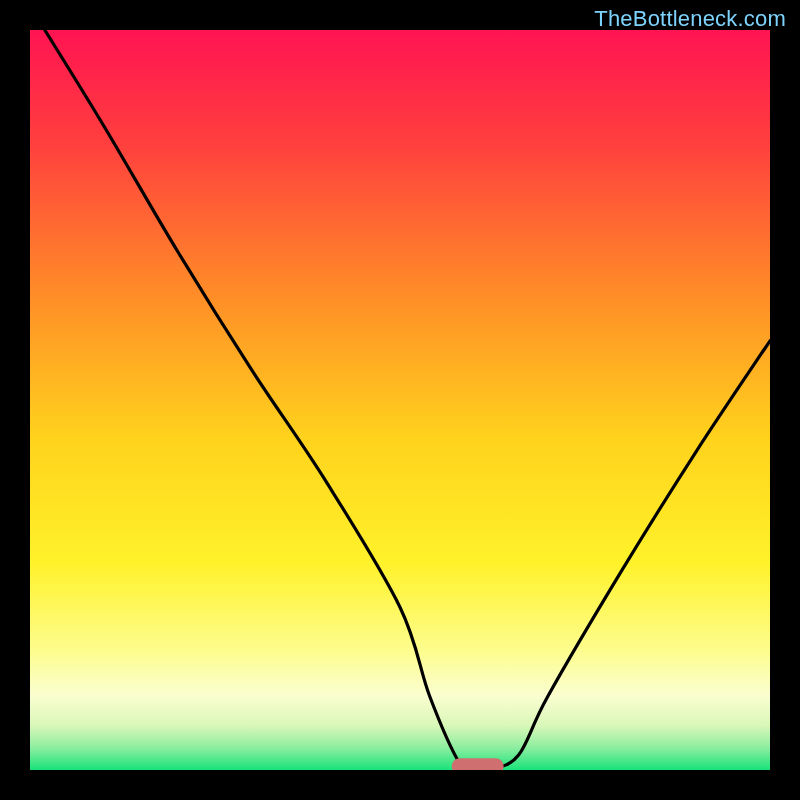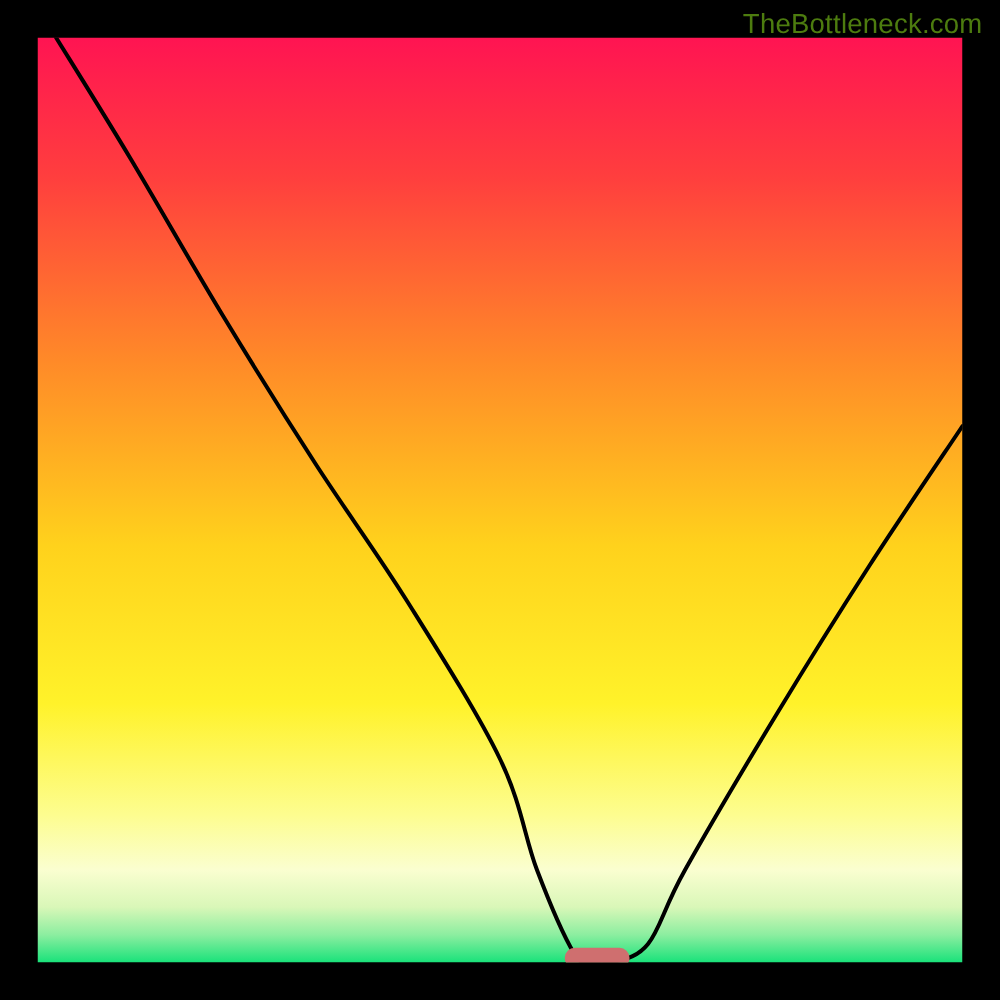--- a/index.html
+++ b/index.html
@@ -21,21 +21,21 @@
     position: absolute;
     left: 30px;
     top: 30px;
     width: 740px;
     height: 740px;
   }
   .watermark {
     position: absolute;
     top: 6px;
     right: 14px;
-    color: #4d7c0f;
+    color: #7dd3fc;
     font-size: 22px;
     font-weight: 400;
     letter-spacing: 0.2px;
     user-select: none;
   }
   svg { display: block; }
 </style>
 </head>
 <body>
 

